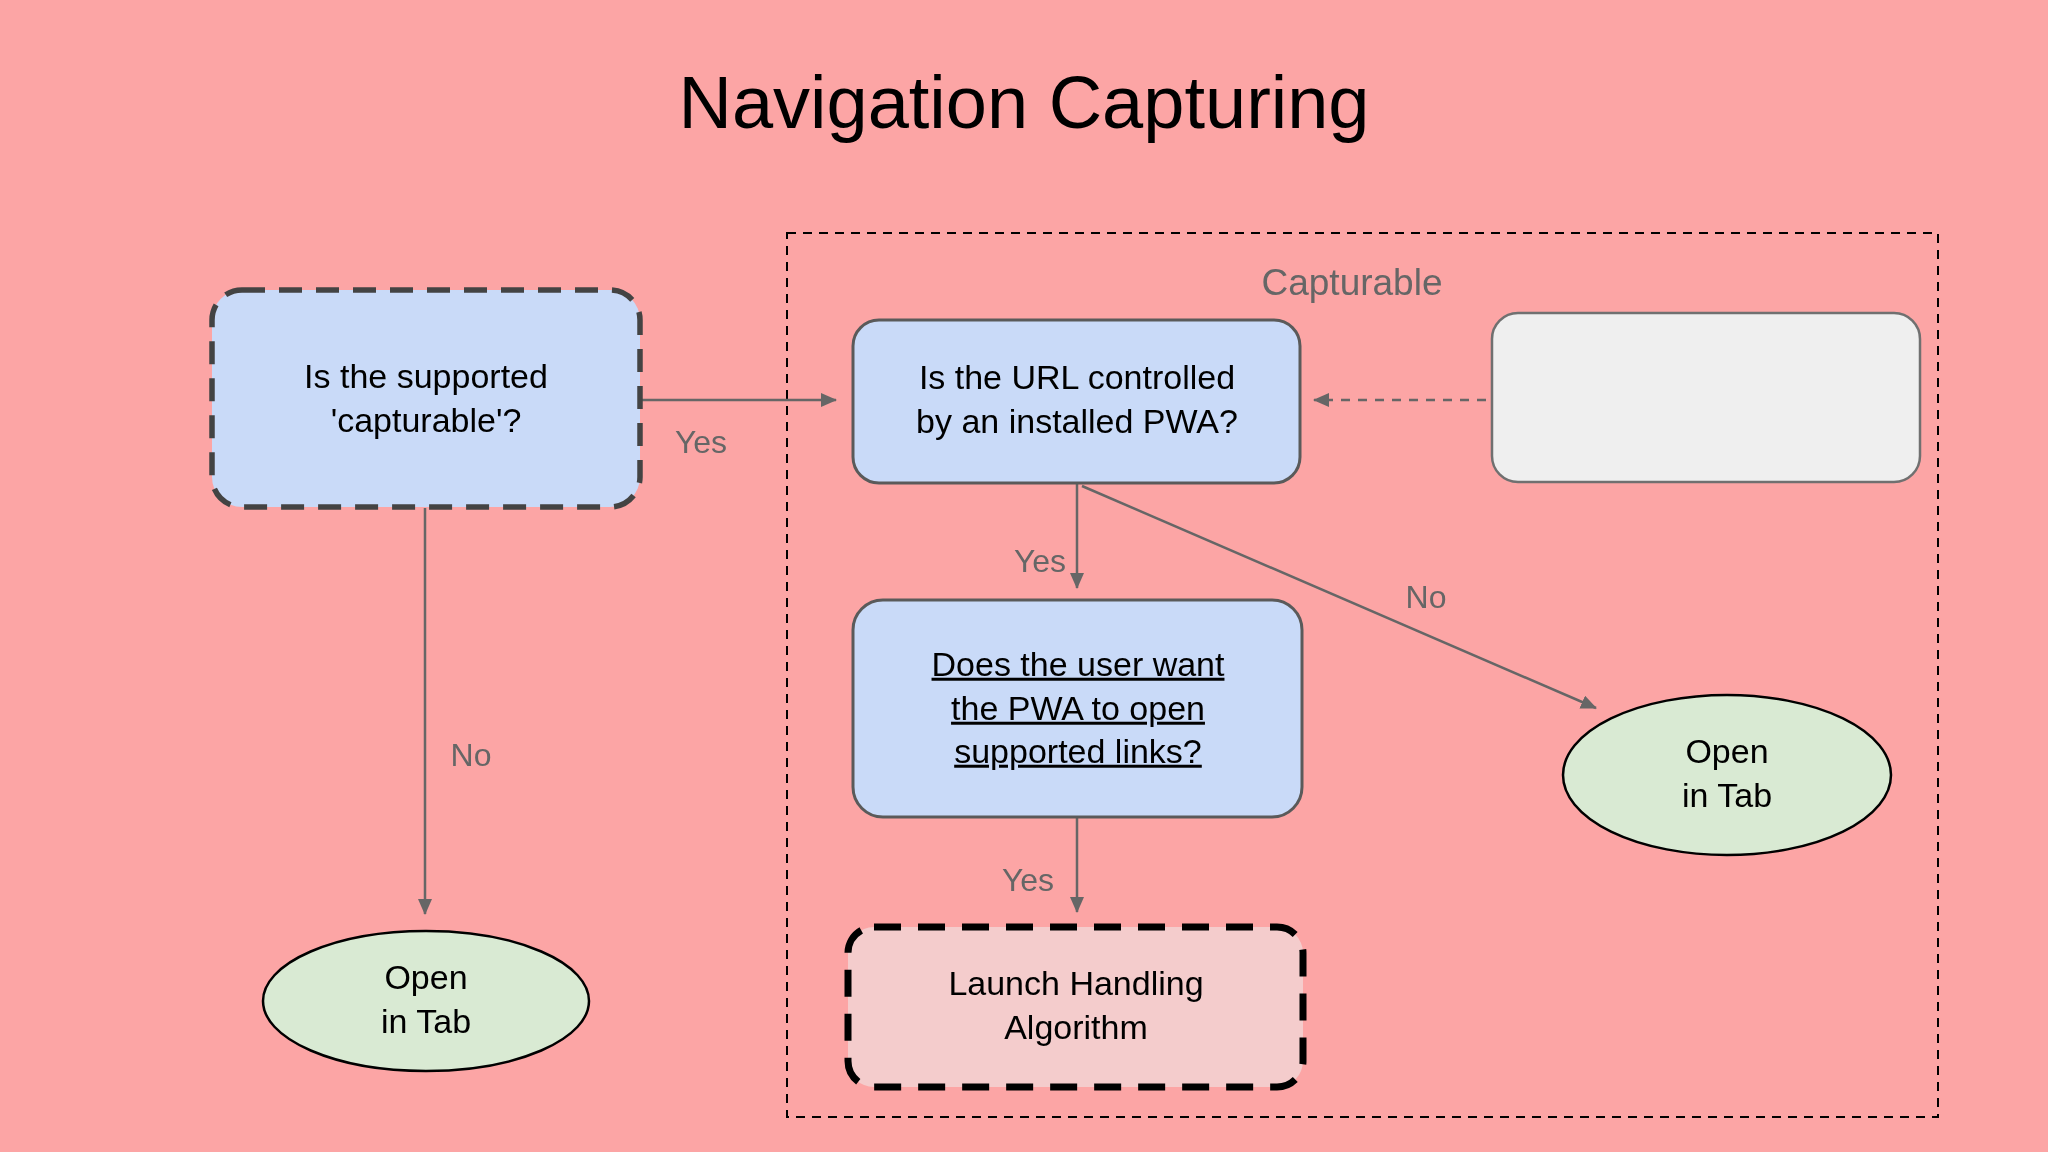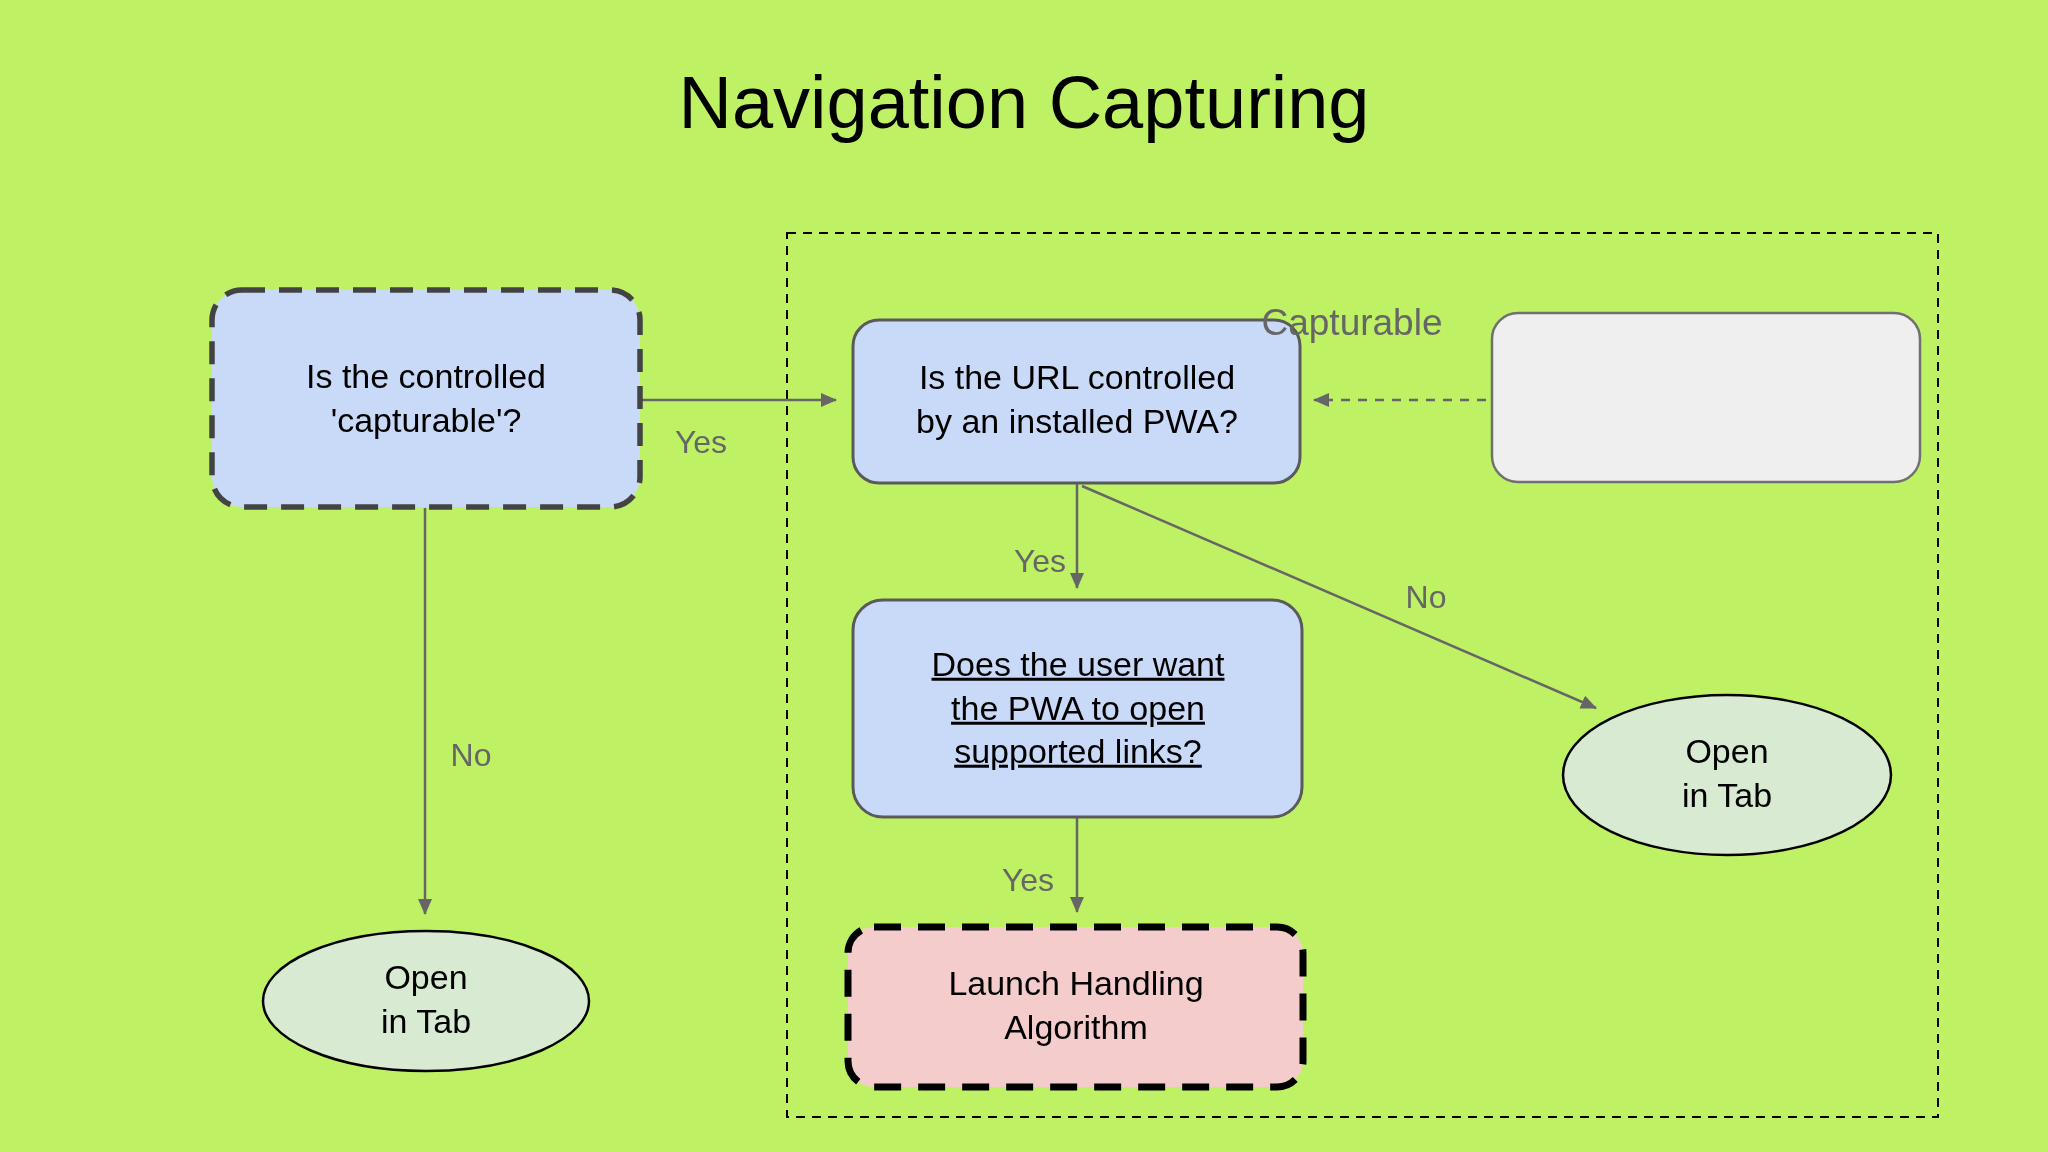--- a/index.html
+++ b/index.html
@@ -1,21 +1,21 @@
 <!DOCTYPE html>
 <html><head>
 <meta charset="utf-8">
 <style>
   html,body{margin:0;padding:0;background:#ffffff;}
   #canvas{
     position:relative;
     width:2048px;height:1152px;
     overflow:hidden;
     font-family:"Liberation Sans", sans-serif;
-    background:#bef264;
+    background:#fca5a5;
   }
   #shapes{position:absolute;left:0;top:0;width:2048px;height:1152px;}
   .lbl{
     position:absolute;
     transform:translate(-50%,-50%);
     white-space:pre-line;
     text-align:center;
     color:#000;
     font-size:34px;
     line-height:1.28;
@@ -26,21 +26,20 @@
     text-align:center;
     font-size:74px;
     line-height:1.1;
     color:#000;
   }
   .group-label{
     position:absolute;
     transform:translate(-50%,-50%);
     font-size:37px;
     color:#666666;
-    margin-top:40px;
   }
   .edge-label{
     position:absolute;
     transform:translate(-50%,-50%);
     font-size:32px;
     color:#666666;
   }
 </style>
 </head>
 <body>
@@ -75,21 +74,21 @@
 
     <ellipse cx="426" cy="1001" rx="163" ry="70" stroke-width="2.5" fill="#d9ead3" stroke="#000000"></ellipse>
 
     <ellipse cx="1727" cy="775" rx="164" ry="80" stroke-width="2.5" fill="#d9ead3" stroke="#000000"></ellipse>
   </svg>
 
   <div class="title">Navigation Capturing</div>
 
   <div class="group-label" style="left:1352px;top:283px;">Capturable</div>
 
-  <div class="lbl" style="left:426px;top:399px;width:420px;">Is the controlled
+  <div class="lbl" style="left:426px;top:399px;width:420px;">Is the supported
 'capturable'?</div>
 
   <div class="lbl" style="left:1077px;top:400px;width:440px;">Is the URL controlled
 by an installed PWA?</div>
 
 
   <div class="lbl" style="left:1078px;top:708px;width:440px;text-decoration:underline;">Does the user want
 the PWA to open
 supported links?</div>
 

